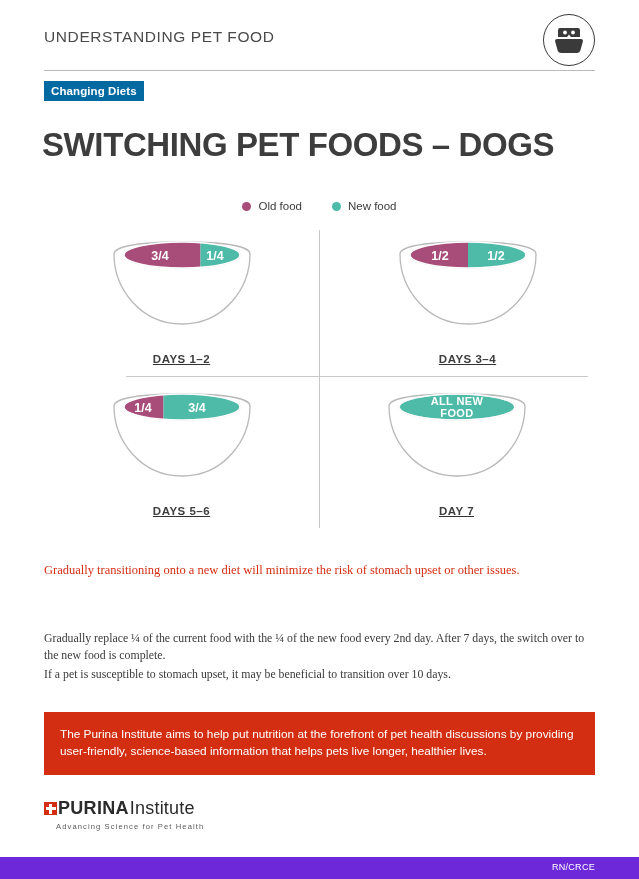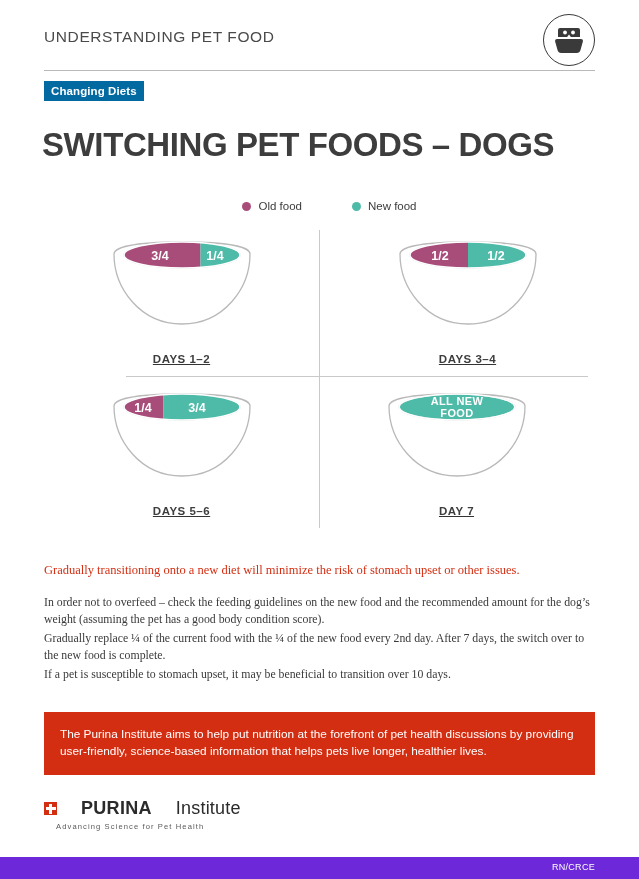--- a/index.html
+++ b/index.html
@@ -71,21 +71,21 @@
 
   
   .legend {
     position: absolute;
     left: 0; right: 0; top: 200px;
     display: flex;
     justify-content: center;
     gap: 30px;
     align-items: center;
   }
-  .legend-item { display: flex; align-items: center; gap: 7px; margin-left: 20px; }
+  .legend-item { display: flex; align-items: center; gap: 7px; }
   .legend-dot { width: 9px; height: 9px; border-radius: 50%; display: inline-block; }
   .legend-label { font-size: 11.5px; color: #3d3d3d; }
 
   
   .grid {
     position: absolute;
     left: 44px; top: 228px;
     width: 551px; height: 310px;
   }
   .grid-vline {
@@ -162,21 +162,21 @@
     line-height: 1.42;
     padding: 14px 16px 15px 16px;
   }
 
   
   .footer-logo {
     position: absolute;
     left: 44px; top: 798px;
     width: 260px;
   }
-  .purina-row { display: flex; align-items: baseline; gap: 24px; }
+  .purina-row { display: flex; align-items: baseline; gap: 1px; }
   .purina-mark {
     width: 13px; height: 13px;
     background: #d42e12;
     position: relative;
     align-self: center;
   }
   .purina-mark:before, .purina-mark:after {
     content: "";
     position: absolute;
     background: #ffffff;
@@ -314,21 +314,20 @@
           <ellipse cx="80" cy="27" rx="58" ry="13" fill="none" stroke="#ffffff" stroke-width="1.6"></ellipse>
           <text class="allnew-label" x="80" y="25" text-anchor="middle">ALL NEW</text>
           <text class="allnew-label" x="80" y="37" text-anchor="middle">FOOD</text>
         </svg>
       </div>
       <div class="cell-caption">DAY 7</div>
     </div>
   </div>
 
   <div class="lead">Gradually transitioning onto a new diet will minimize the risk of stomach upset or other issues.</div>
-  <div class="para para-0">In order not to overfeed – check the feeding guidelines on the new food and the recommended amount for the dog’s weight (assuming the pet has a good body condition score).</div>
   <div class="para para-1">Gradually replace ¼ of the current food with the ¼ of the new food every 2nd day. After 7 days, the switch over to the new food is complete.</div>
   <div class="para para-2">If a pet is susceptible to stomach upset, it may be beneficial to transition over 10 days.</div>
 
   <div class="callout">The Purina Institute aims to help put nutrition at the forefront of pet health discussions by providing user-friendly, science-based information that helps pets live longer, healthier lives.</div>
 
   <div class="footer-logo">
     <div class="purina-row">
       <span class="purina-mark"></span>
       <span class="purina-word">PURINA</span>
       <span class="institute-word">Institute</span>

